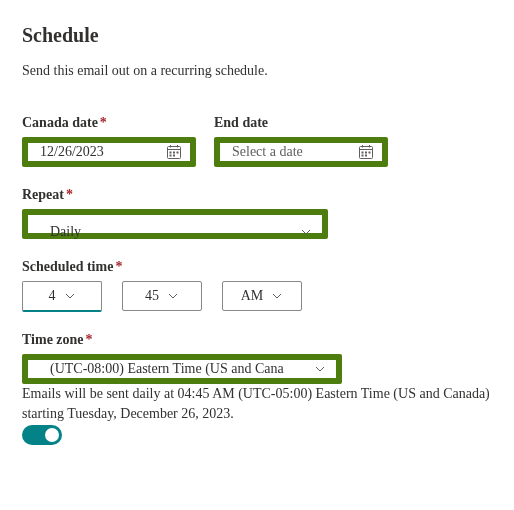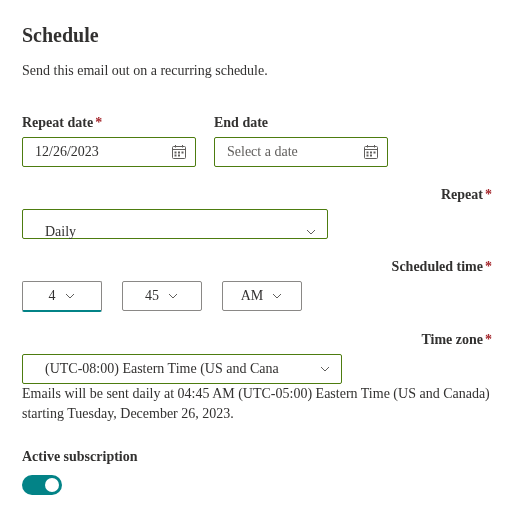--- a/index.html
+++ b/index.html
@@ -41,21 +41,21 @@
   }
   .req {
     color: #a4262c;
     font-weight: 600;
     margin-left: 2px;
   }
   .input-box {
     display: flex;
     align-items: center;
     justify-content: space-between;
-    border: 1px solid #4d7c0f;
+    border: 6px solid #4d7c0f;
     border-radius: 2px;
     height: 30px;
     padding: 0 8px 0 10px;
     box-sizing: border-box;
     background: #fff;
   }
   .input-box.date {
     width: 174px;
   }
   .input-box.select {
@@ -83,21 +83,20 @@
     font-size: 14px;
   }
   .cal-icon svg {
     display: block;
   }
   .chevron svg {
     display: block;
   }
   .section {
     margin-top: 20px;
-    text-align: right;
   }
   .time-row {
     display: flex;
     gap: 20px;
     margin-top: 2px;
   }
   .time-box {
     display: flex;
     align-items: center;
     justify-content: center;
@@ -143,21 +142,21 @@
 </head>
 <body>
 
 <div class="wrap">
   <div class="title">Schedule</div>
   <div class="desc">Send this email out on a recurring schedule.</div>
 
   <div class="row">
     <div class="field">
       <div class="label">
-        <span>Repeat date</span><span class="req">*</span>
+        <span>Canada date</span><span class="req">*</span>
       </div>
       <div class="input-box date">
         <input type="text" value="12/26/2023" style="">
         <span class="cal-icon">
           <svg width="16" height="16" viewBox="0 0 16 16" fill="none">
             <rect x="1.5" y="2.5" width="13" height="12" rx="1" stroke="#605e5c" stroke-width="1"></rect>
             <line x1="1.5" y1="5.5" x2="14.5" y2="5.5" stroke="#605e5c" stroke-width="1"></line>
             <line x1="4.5" y1="1" x2="4.5" y2="3.5" stroke="#605e5c" stroke-width="1"></line>
             <line x1="11.5" y1="1" x2="11.5" y2="3.5" stroke="#605e5c" stroke-width="1"></line>
             <rect x="3.5" y="7.5" width="2" height="2" fill="#605e5c"></rect>
@@ -248,17 +247,16 @@
       <span class="chevron">
         <svg width="12" height="12" viewBox="0 0 12 12">
             <path d="M2 4 L6 8 L10 4" stroke="#605e5c" stroke-width="1" fill="none"></path>
           </svg>
       </span>
     </div>
   </div>
 
   <div class="summary">Emails will be sent daily at 04:45 AM (UTC-05:00) Eastern Time (US and Canada) starting Tuesday, December 26, 2023.</div>
 
-  <div class="sub-label">Active subscription</div>
   <div class="toggle">
     <div class="knob"></div>
   </div>
 </div>
 
 </body></html>

